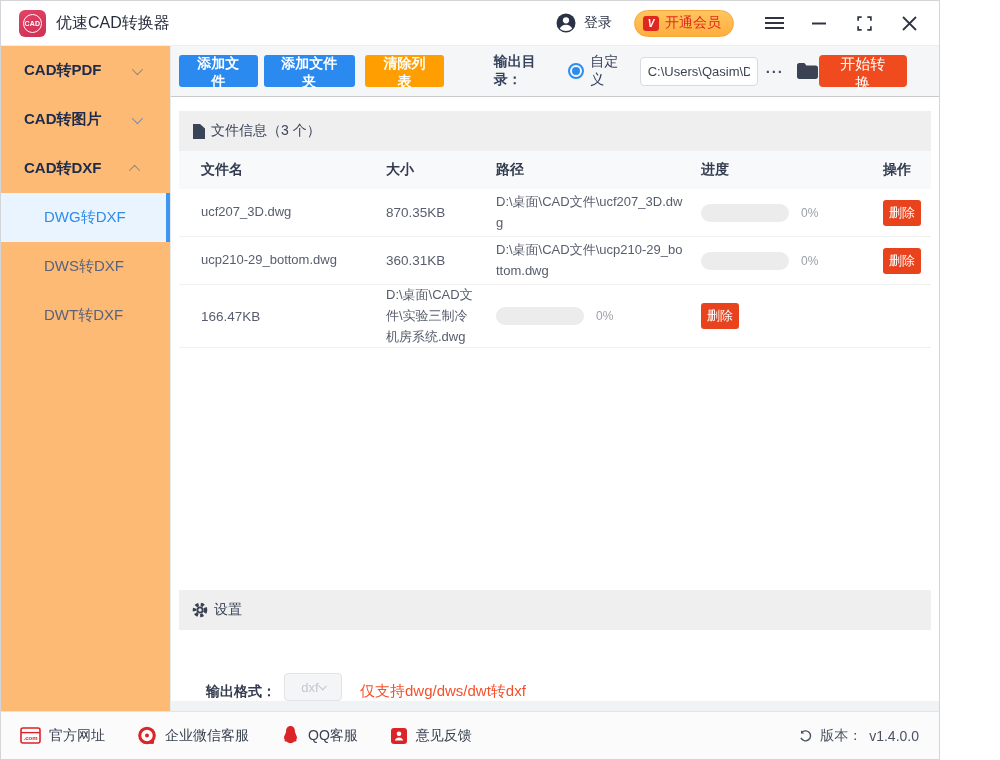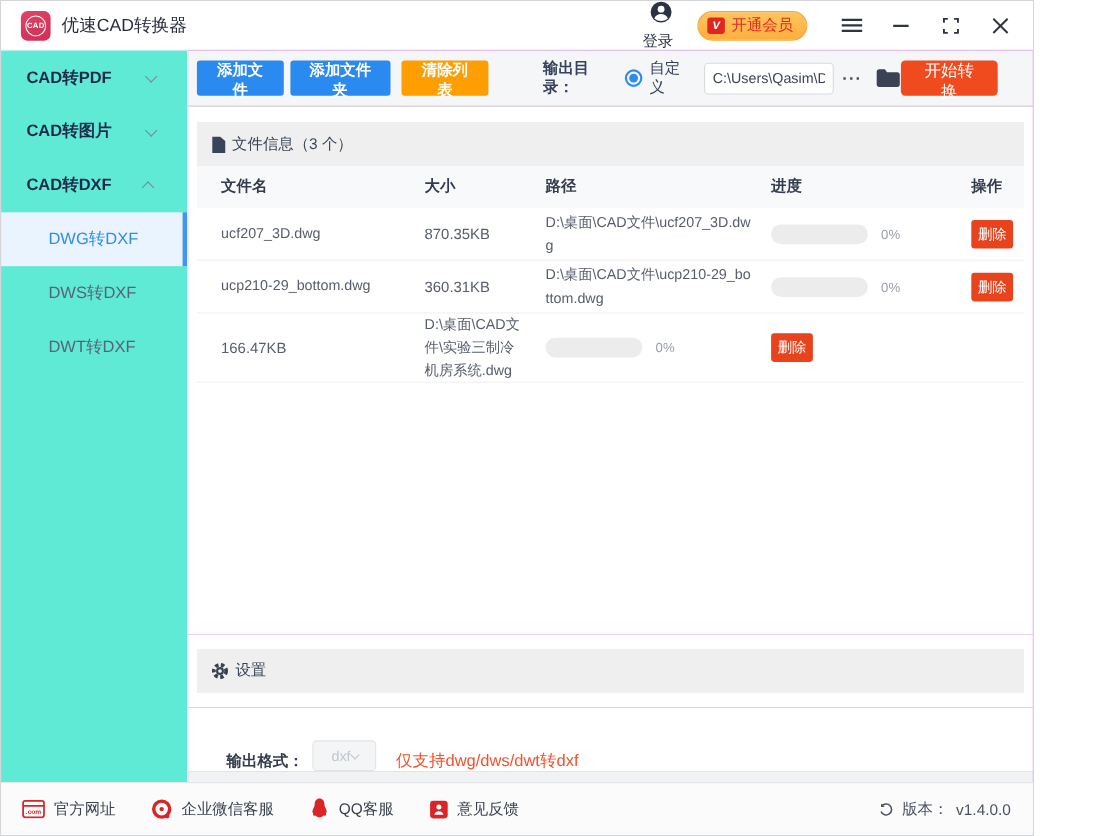--- a/index.html
+++ b/index.html
@@ -12,46 +12,46 @@
 
   
   .titlebar { height:45px; flex:none; background:#fff; border-bottom:1px solid #eceef0;
     display:flex; align-items:center; padding:0 20px 0 18px; }
   .logo { width:27px; height:27px; border-radius:6px; background:linear-gradient(160deg,#e04466,#cf2f55);
     display:flex; align-items:center; justify-content:center; flex:none; }
   .logo-circle { width:19px; height:19px; border-radius:50%; border:1px solid rgba(255,255,255,.95);
     display:flex; align-items:center; justify-content:center; color:#fff; font-size:7px; font-weight:700; letter-spacing:.2px; }
   .app-title { margin-left:10px; font-size:16px; color:#272d3c; }
   .tb-right { margin-left:auto; display:flex; align-items:center; }
-  .login { display:flex; align-items:flex-end; gap:7px; cursor:pointer;flex-direction:column; }
+  .login { display:flex; align-items:center; gap:7px; cursor:pointer; }
   .login-label { font-size:14px; color:#2b3246; }
   .vip-btn { margin-left:22px; height:27px; border-radius:14px; padding:0 12px 0 8px;
     background:linear-gradient(180deg,#ffc55e,#ffae3f); border:1px solid #f5a83e;
     display:flex; align-items:center; gap:6px; cursor:pointer; }
   .vip-badge { width:16px; height:15px; background:#e0271f; border-radius:3px; color:#fff;
     font-size:10px; font-weight:700; font-style:italic; display:flex; align-items:center; justify-content:center; }
   .vip-label { font-size:14px; color:#e02a1f; }
   .winctl { display:flex; align-items:center; gap:25px; margin-left:30px; }
   .winctl .wbtn { width:20px; height:20px; display:flex; align-items:center; justify-content:center; cursor:pointer; }
 
   
   .app-body { flex:1; display:flex; min-height:0; }
 
   
-  .sidebar { width:170px; flex:none; background:#5eead4; border-right:1px solid #e8e9eb; }
+  .sidebar { width:170px; flex:none; background:#fdba74; border-right:1px solid #e8e9eb; }
   .nav-group { height:49px; display:flex; align-items:center; padding:0 30px 0 23px; cursor:pointer; }
   .nav-group-label { font-size:15px; font-weight:700; color:#1e2a4a; }
   .chev { width:8px; height:8px; border-right:1.6px solid #7c879d; border-bottom:1.6px solid #7c879d; margin-left:auto; }
   .chev.down { transform:rotate(45deg) translateY(-2px); }
   .chev.up { transform:rotate(-135deg) translateY(-2px); }
   .nav-sub { height:49px; display:flex; align-items:center; padding-left:43px; font-size:15px; color:#59627a; cursor:pointer; }
   .nav-sub.active { background:#e9f4fe; color:#2f8cec; border-right:4px solid #3d96f0; }
 
   
-  .main { flex:1; display:flex; flex-direction:column; min-width:0; background:#a21caf; }
+  .main { flex:1; display:flex; flex-direction:column; min-width:0; background:#5eead4; }
 
   
   .toolbar { height:51px; flex:none; background:#f5f6f8; border-bottom:1px solid #c9cacc;
     display:flex; align-items:center; padding:0 32px 0 8px; }
   .btn { height:32px; border:none; border-radius:3px; color:#fff; font-size:14px; font-weight:700;
     padding:0 13px; cursor:pointer; font-family:inherit; }
   .btn-blue { background:#2b8aef; }
   .btn-orange { background:#ff9e00; margin-left:10px; }
   .btn + .btn-blue { margin-left:6px; }
   .out-label { margin-left:50px; font-size:14px; font-weight:700; color:#36415c; }

